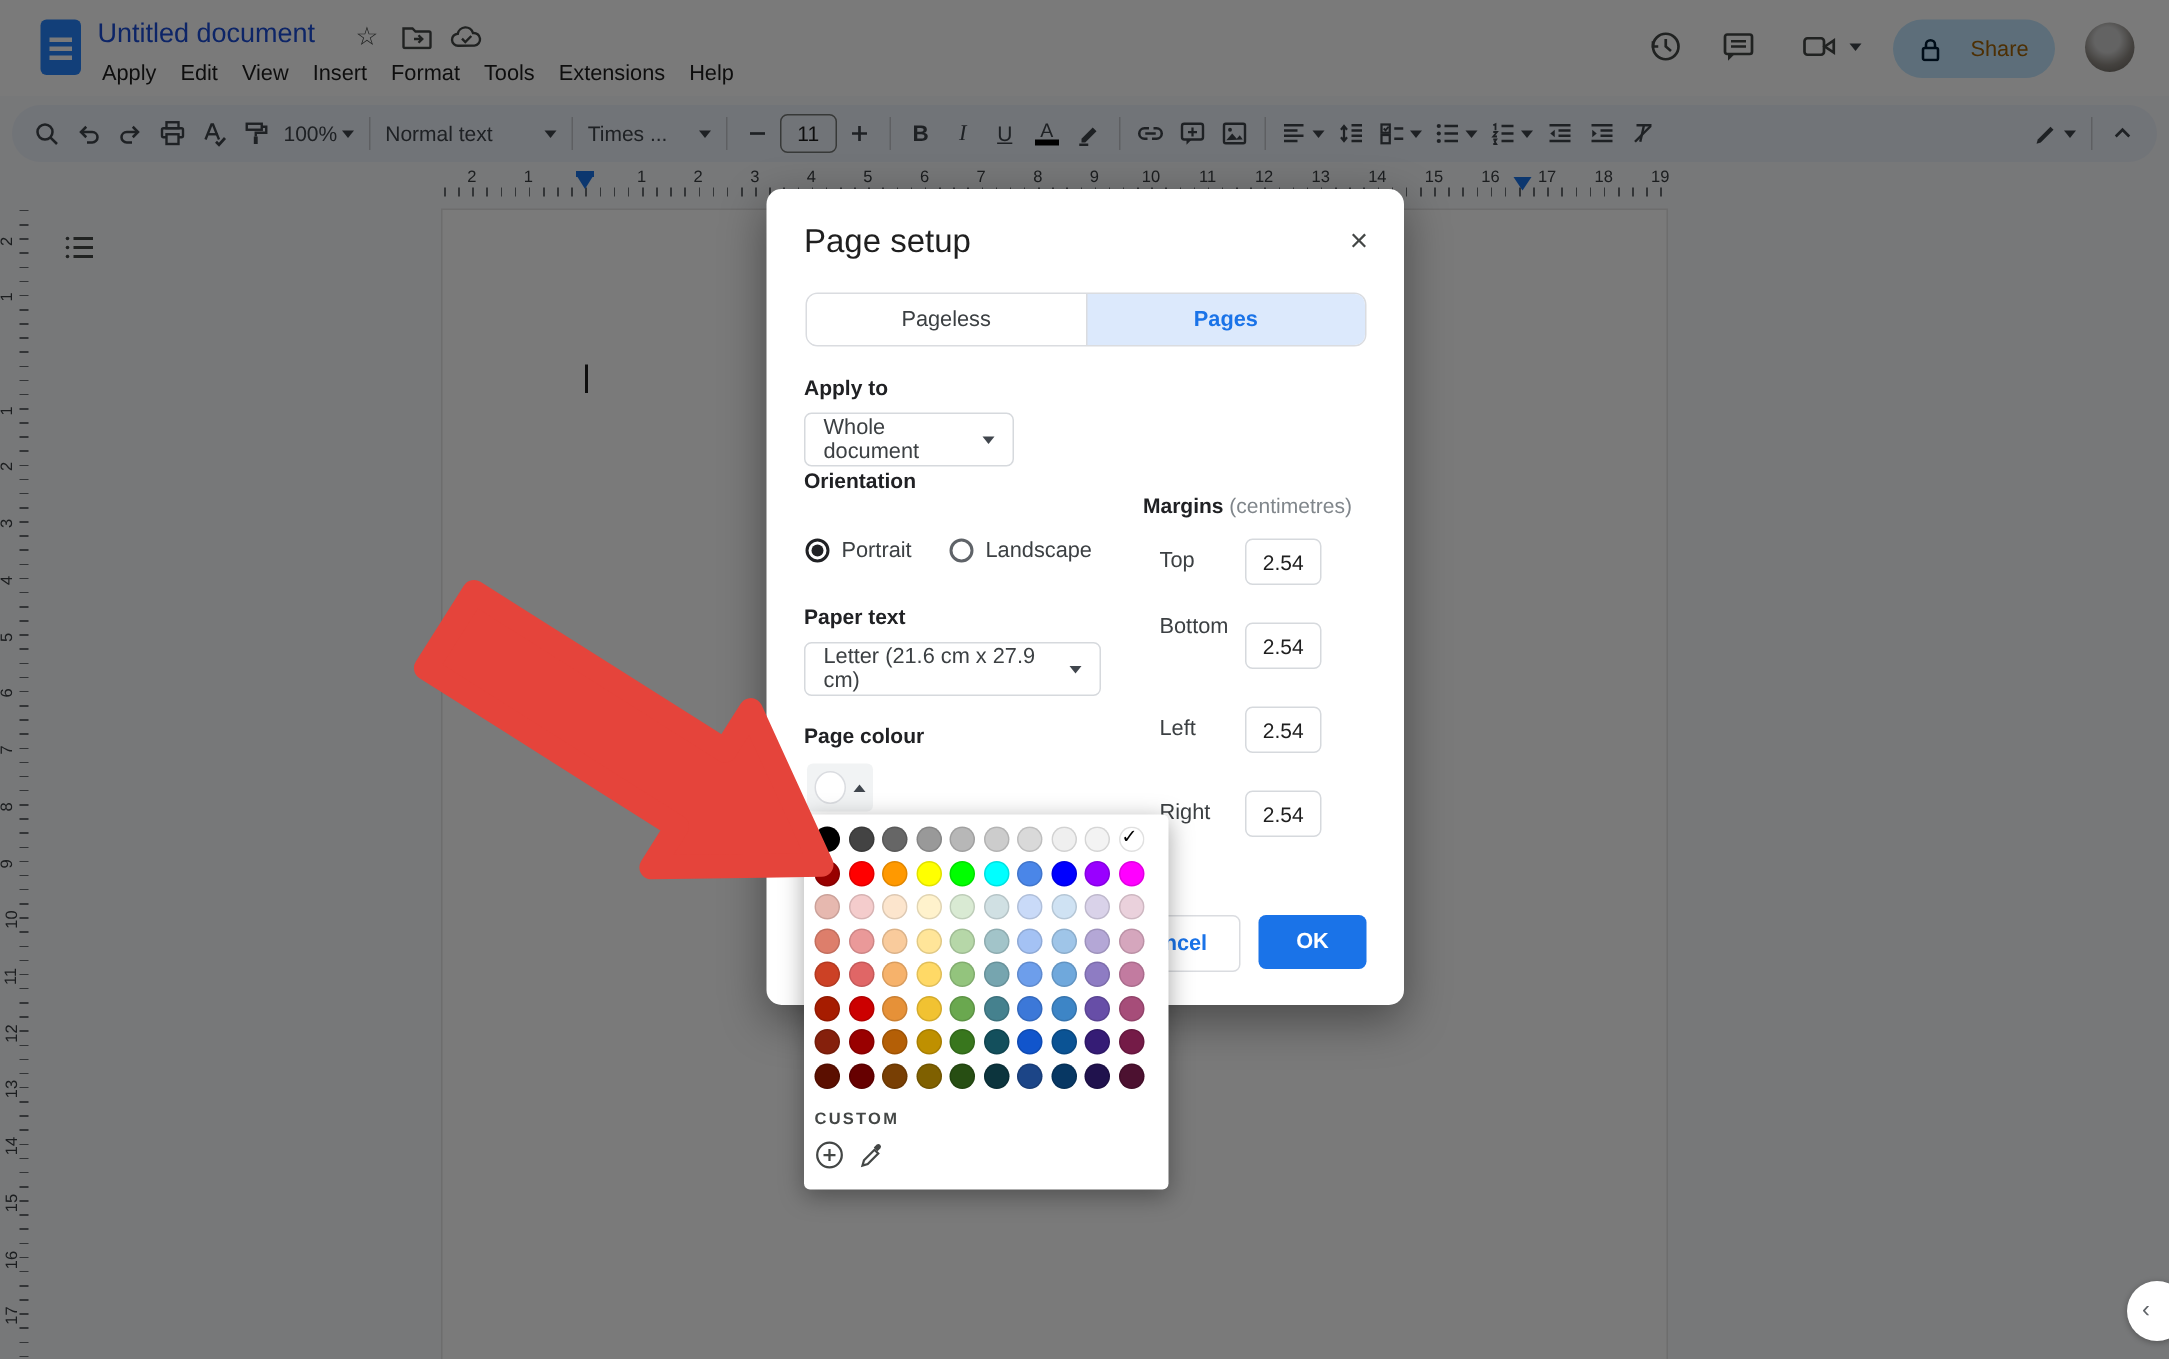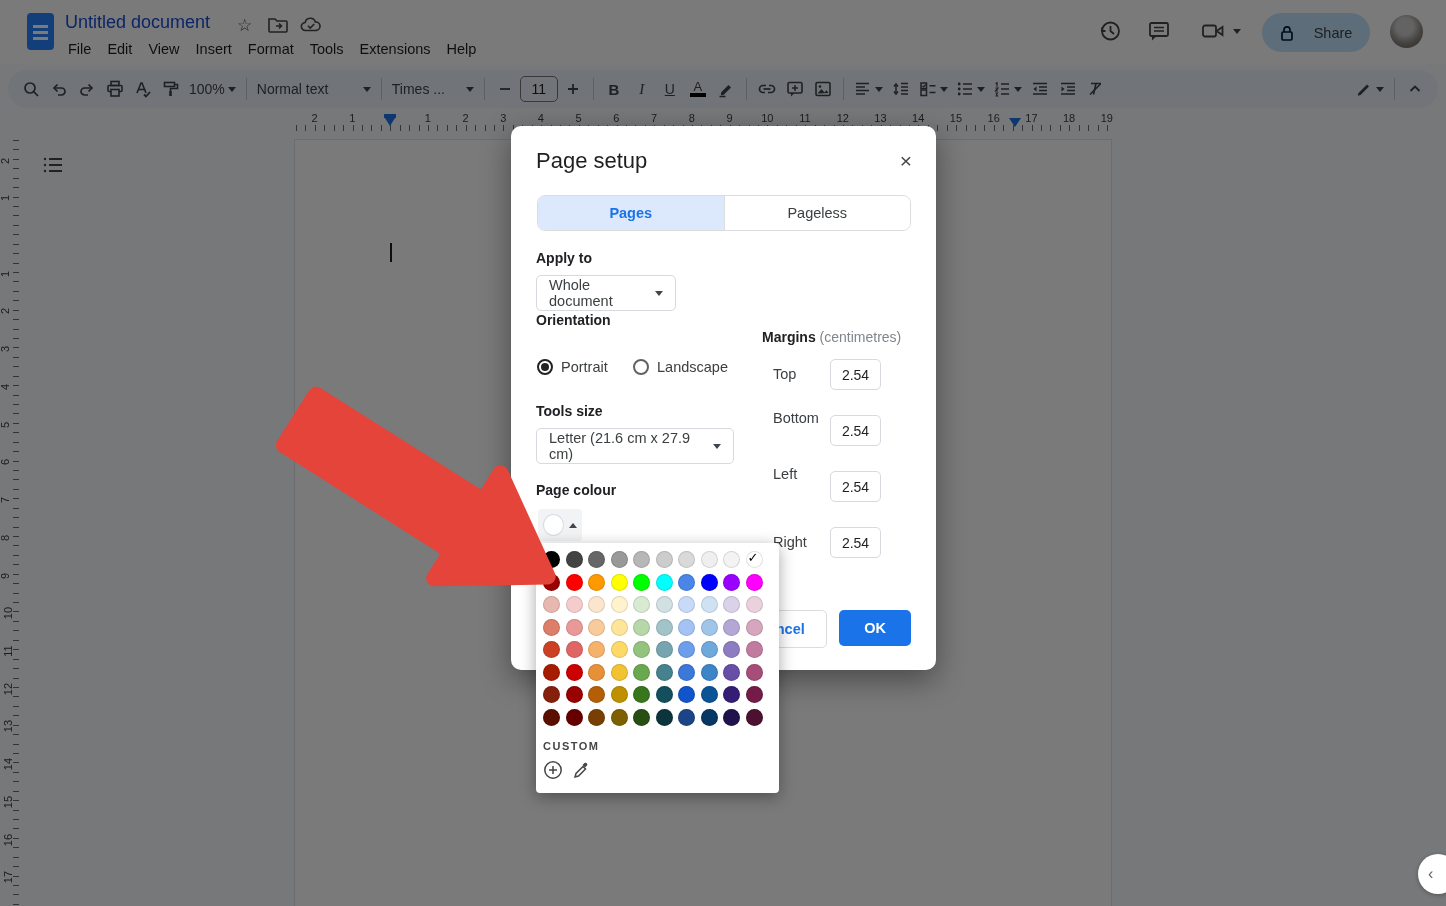--- a/index.html
+++ b/index.html
@@ -12,21 +12,21 @@
   #docs-icon:before{content:"";position:absolute;left:6px;top:12px;width:15px;height:3px;background:#fff;
     box-shadow:0 6px 0 #fff,0 12px 0 #fff;}
   #doc-title{position:absolute;left:65px;top:12px;font-size:18px;color:#1d4ed8;}
   .title-ic{position:absolute;top:15px;color:#444746;font-size:17px;}
   #menu-bar{position:absolute;left:60px;top:38px;display:flex;}
   .menu-item{padding:3px 8px;font-size:14.5px;color:#1f1f1f;border-radius:8px;}
   
   .tr-ic{position:absolute;top:18px;width:26px;height:26px;}
   #share-btn{position:absolute;left:1262px;top:13px;width:108px;height:39px;background:#c2e7ff;
     border-radius:20px;display:flex;align-items:center;justify-content:center;gap:20px;
-    color:#404040;font-size:14.5px;font-weight:500;}
+    color:#a16207;font-size:14.5px;font-weight:500;}
   #avatar{position:absolute;left:1390px;top:15px;width:33px;height:33px;border-radius:50%;
     background:radial-gradient(circle at 45% 35%,#cfcfcf 0 30%,#8f8a84 60%,#5c5650 100%);}
 
   
   #toolbar{position:absolute;left:8px;top:70px;width:1430px;height:38px;background:#edf2fa;
     border-radius:19px;display:flex;align-items:center;padding:0 10px;box-sizing:border-box;gap:2px;}
   .tb{height:28px;min-width:26px;display:flex;align-items:center;justify-content:center;border-radius:4px;
     color:#40464d;font-size:14px;gap:3px;padding:0 3px;box-sizing:border-box;}
   .tb svg{display:block;}
   .tb-div{width:1px;height:22px;background:#c4c7cc;margin:0 5px;}
@@ -129,21 +129,21 @@
           <path d="M8 9h5M11 6.5 13.5 9 11 11.5" fill="none" stroke="#444746" stroke-width="1.6"></path>
         </svg>
     </span>
     <span class="title-ic" style="left:300px;top:17px">
       <svg width="22" height="16" viewBox="0 0 22 16">
           <path d="M5.5 13.5a4 4 0 0 1-.3-8A5.2 5.2 0 0 1 15.3 5a3.8 3.8 0 0 1 1 8.4z" fill="none" stroke="#444746" stroke-width="1.6"></path>
           <path d="M8 8.8l2.2 2.2 4-4" fill="none" stroke="#444746" stroke-width="1.6"></path>
         </svg>
     </span>
     <div id="menu-bar">
-        <span class="menu-item">File</span>
+        <span class="menu-item">Apply</span>
         <span class="menu-item">Edit</span>
         <span class="menu-item">View</span>
         <span class="menu-item">Insert</span>
         <span class="menu-item">Format</span>
         <span class="menu-item">Tools</span>
         <span class="menu-item">Extensions</span>
         <span class="menu-item">Help</span>
       </div>
 
     <span class="tr-ic" style="left:1097px">
@@ -415,61 +415,61 @@
         <path d="M7 3h13M7 9h13M7 15h13" stroke="#444746" stroke-width="2"></path>
       </svg>
   </div>
 
   <div id="overlay" style="background: rgba(0, 0, 0, 0.52);"></div>
 
   <div id="dialog">
     <div id="dlg-title">Page setup</div>
     <div id="dlg-close">×</div>
     <div id="dlg-tabs">
+      <div class="dlg-tab">Pageless</div>
       <div class="dlg-tab active" style="background: rgb(220, 233, 252);">Pages</div>
-      <div class="dlg-tab">Pageless</div>
     </div>
 
     <div class="fld-label" style="left:25px;top:124px">Apply to</div>
     <div class="dd" style="left:25px;top:149px;width:140px">
       <span>Whole document</span>
       <span class="caret-down"></span>
     </div>
 
     <div class="fld-label" style="left:25px;top:186px">Orientation</div>
     <div class="radio-row" style="left:26px;top:233px">
       <span class="radio sel"></span>
       <span>Portrait</span>
     </div>
     <div class="radio-row" style="left:122px;top:233px">
       <span class="radio"></span>
       <span>Landscape</span>
     </div>
 
-    <div class="fld-label" style="left:25px;top:277px">Tools size</div>
+    <div class="fld-label" style="left:25px;top:277px">Paper text</div>
     <div class="dd" style="left:25px;top:302px;width:198px">
       <span>Letter (21.6 cm x 27.9 cm)</span>
       <span class="caret-down"></span>
     </div>
 
     <div class="fld-label" style="left:25px;top:356px">Page colour</div>
     <div id="swatch-btn">
       <span id="swatch-current" style="background: rgb(255, 255, 255);"></span>
       <span class="caret-up"></span>
     </div>
 
     <div class="fld-label" style="left:251px;top:203px">
       <span>Margins</span>
       <span class="fld-sub">(centimetres)</span>
     </div>
     <div class="m-label" style="left:262px;top:240px">Top</div>
     <input class="m-input" style="left: 319px; top: 233px;" value="2.54">
     <div class="m-label" style="left:262px;top:284px">Bottom</div>
     <input class="m-input" style="left: 319px; top: 289px;" value="2.54">
-    <div class="m-label" style="left:262px;top:340px">Left</div>
+    <div class="m-label" style="left:262px;top:352px">Left</div>
     <input class="m-input" style="left: 319px; top: 345px;" value="2.54">
     <div class="m-label" style="left:262px;top:408px">Right</div>
     <input class="m-input" style="left: 319px; top: 401px;" value="2.54">
 
     <div id="cancel-btn">Cancel</div>
     <div id="ok-btn" style="background: rgb(26, 115, 232);">OK</div>
   </div>
 
   <div id="color-popup">
     <div id="color-grid">

